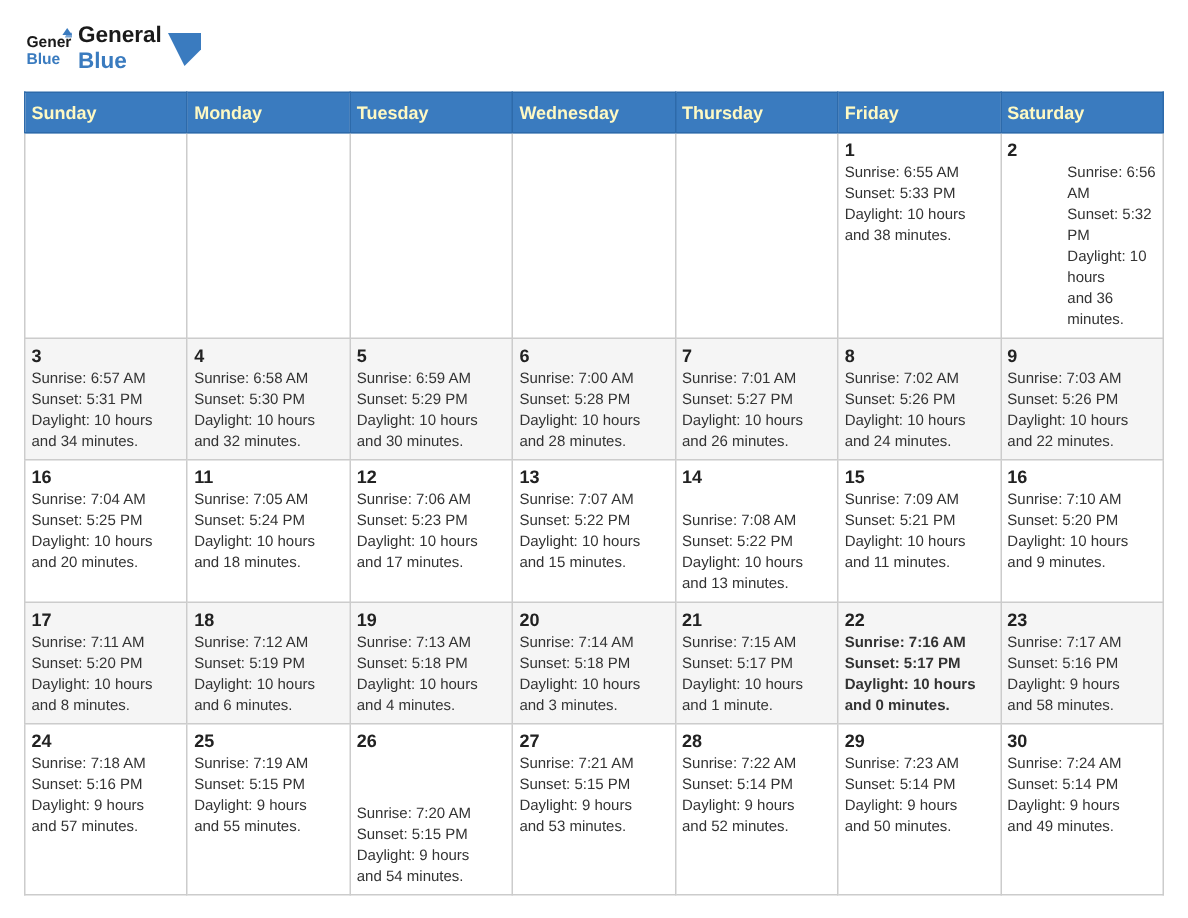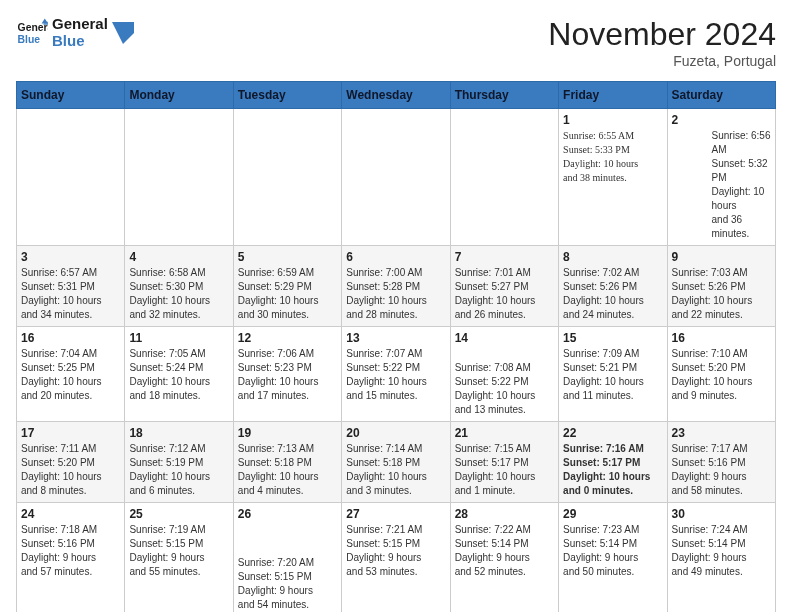--- a/index.html
+++ b/index.html
@@ -37,21 +37,21 @@
       font-size: 14px;
       color: #555;
     }
     table {
       width: 100%;
       border-collapse: collapse;
       table-layout: fixed;
     }
     thead th {
       background: #3a7bbf;
-      color: #0f172a;
+      color: #fef9c3;
       font-size: 12px;
       font-weight: bold;
       padding: 6px 4px;
       text-align: left;
       border: 1px solid #2d6aaa;
     }
     tbody td {
       border: 1px solid #ccc;
       vertical-align: top;
       padding: 4px;
@@ -91,24 +91,20 @@
       <polygon points="34,10 42,10 40,6 36,6" fill="#3a7bbf" opacity="0.7"></polygon>
     </svg>
     <div style="line-height:1.1;">
       <div style="font-size:15px;font-weight:bold;color:#1a1a1a;">General</div>
       <div style="font-size:15px;font-weight:bold;color:#3a7bbf;">Blue</div>
     </div>
     <svg width="22" height="22" viewBox="0 0 22 22">
       <polygon points="0,0 22,0 22,11 11,22" fill="#3a7bbf"></polygon>
     </svg>
   </div>
-  <div class="title-block">
-    <div class="month-title">November 2024</div>
-    <div class="location">Fuzeta, Portugal</div>
-  </div>
 </div>
 
 <table>
   <thead>
     <tr>
     <th>Sunday</th>
         <th>Monday</th>
         <th>Tuesday</th>
         <th>Wednesday</th>
         <th>Thursday</th>
@@ -118,21 +114,21 @@
   </thead>
   <tbody id="calendar-body">
   <tr>
         <td class="empty-cell"></td>
         <td class="empty-cell"></td>
         <td class="empty-cell"></td>
         <td class="empty-cell"></td>
         <td class="empty-cell"></td>
         <td>
           <span class="day-number">1</span>
-          <div class="day-info" style="white-space: pre-line; font-family: Liberation Serif, serif;">Sunrise: 6:55 AM
+          <div class="day-info" style="white-space: pre-line;">Sunrise: 6:55 AM
 Sunset: 5:33 PM
 Daylight: 10 hours
 and 38 minutes.</div>
         </td>
         <td>
           <span class="day-number">2</span>
           <div class="day-info" style="white-space: pre-line; margin-left: 40px;">Sunrise: 6:56 AM
 Sunset: 5:32 PM
 Daylight: 10 hours
 and 36 minutes.</div>

